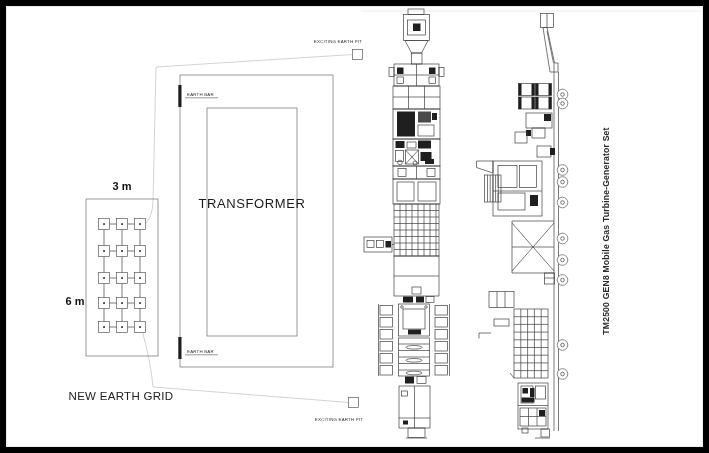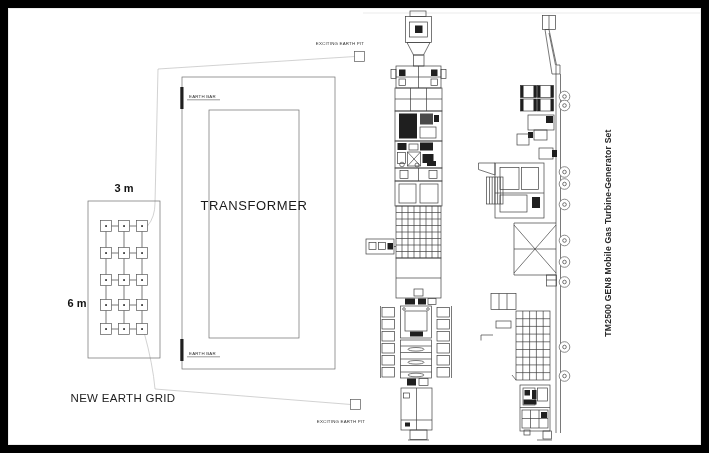--- a/index.html
+++ b/index.html
@@ -1,20 +1,20 @@
 <!DOCTYPE html>
 <html><head>
 <meta charset="utf-8">
 <style>
   html,body{margin:0;padding:0;background:#fff;}
   .stage{
     position:relative;
     width:709px;height:453px;
     box-sizing:border-box;
-    border:8px solid #000000;
+    border:6px solid #000000;
     background:#ffffff;
     font-family:"Liberation Sans", sans-serif;
     overflow:hidden;
   }
   .stage .inner-edge{
     position:absolute;inset:0;
     border:1px solid #ececec;
     pointer-events:none;
   }
   svg{position:absolute;left:0;top:0;}

